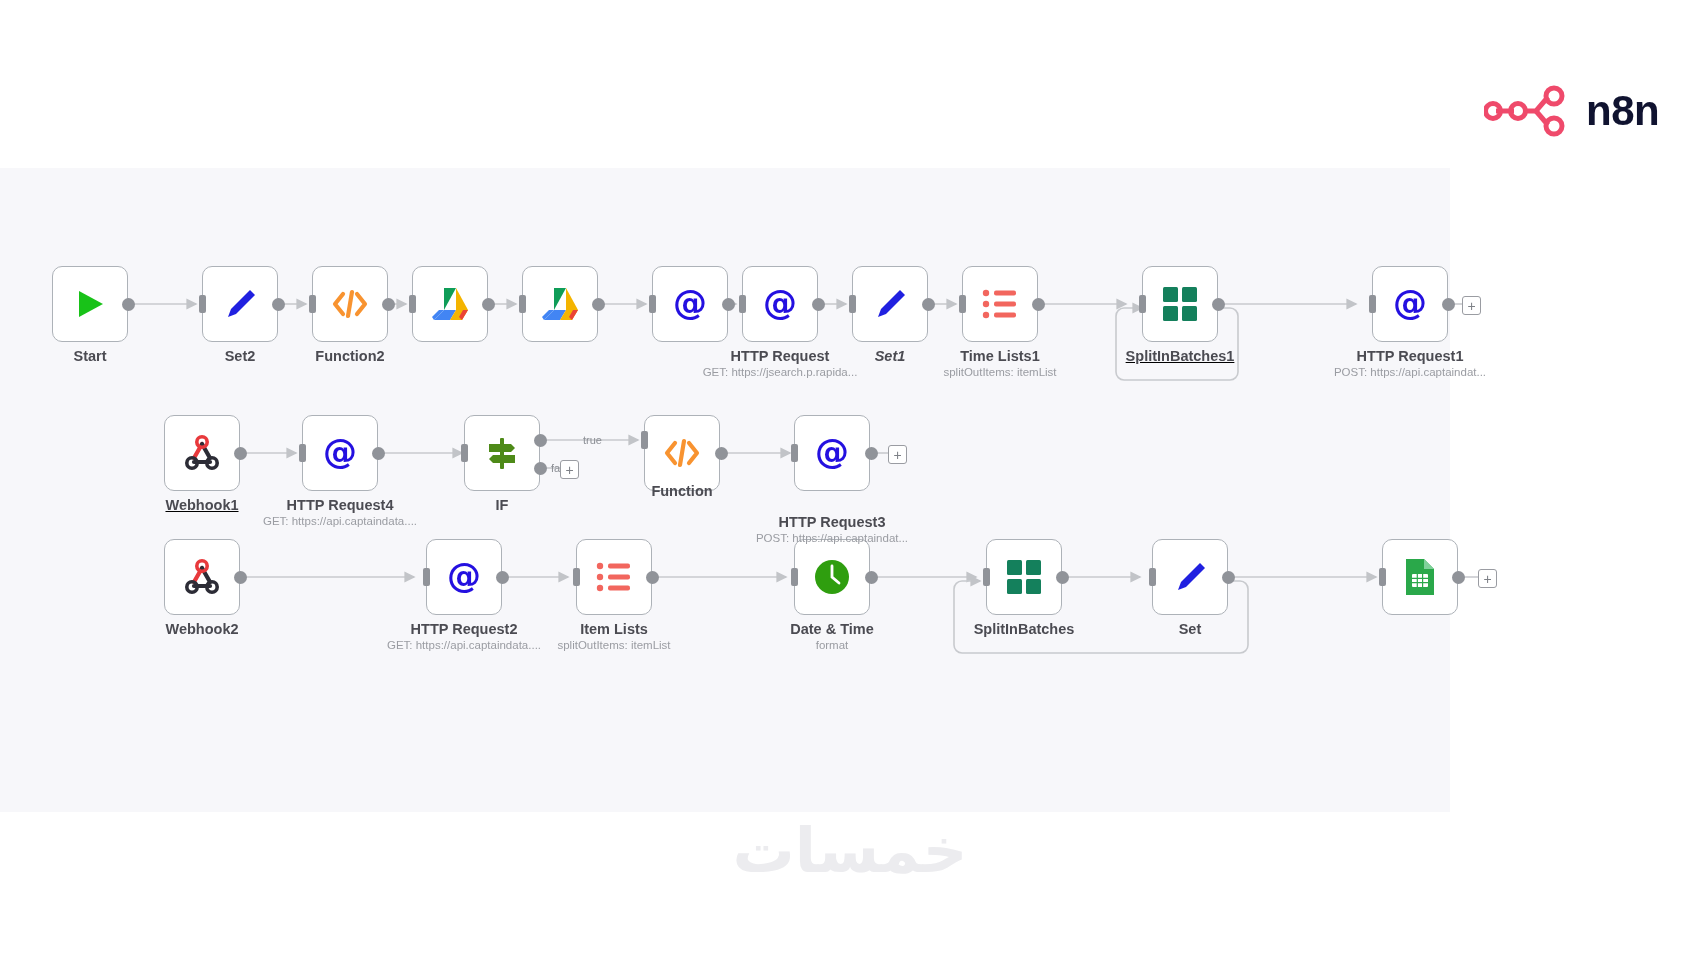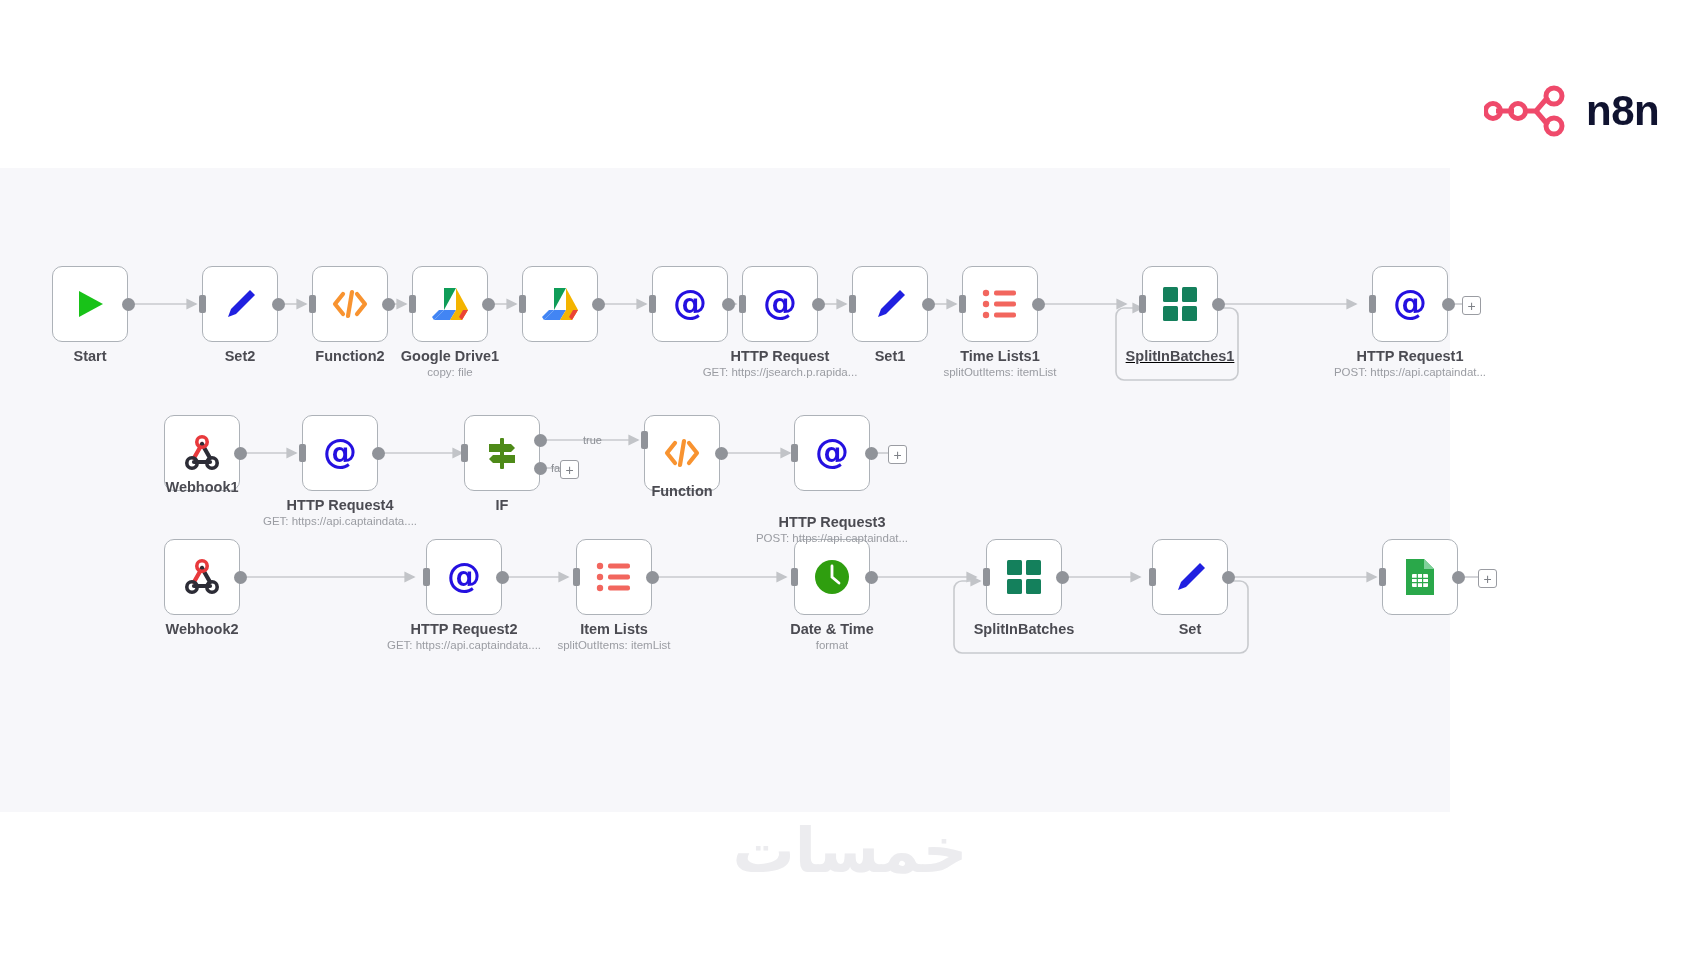--- a/index.html
+++ b/index.html
@@ -262,24 +262,20 @@
         <path d="M26 2 L38 24 L26 24 Z" fill="#f4b400"></path>
         <path d="M14 24 L26 24 L20 34 L4 34 Z" fill="#4285f4"></path>
         <path d="M38 24 L32 34 L20 34 L26 24 Z" fill="#f4b400"></path>
         <path d="M32 34 L38 24 L33 24 L29 31 Z" fill="#ea4335"></path>
         <path d="M4 34 L14 24 L9 24 L2 31 Z" fill="#4285f4"></path>
       </svg>
     </span>
   </div>
   <div class="ep-in" style="left:409px; top:127px;"></div>
   <div class="ep-out" style="left:482px; top:130px;"></div>
-  <div class="node-caption" style="left:335px; top:180px;">
-    <div class="node-title">Google Drive1</div>
-    <div class="node-subtitle">copy: file</div>
-  </div>
 
   <div class="node" style="left:522px; top:98px;">
     <span class="node-icon">
       <svg width="40" height="36" viewBox="0 0 40 36">
         <path d="M14 2 L26 2 L14 24 Z" fill="#0f9d58"></path>
         <path d="M26 2 L38 24 L26 24 Z" fill="#f4b400"></path>
         <path d="M14 24 L26 24 L20 34 L4 34 Z" fill="#4285f4"></path>
         <path d="M38 24 L32 34 L20 34 L26 24 Z" fill="#f4b400"></path>
         <path d="M32 34 L38 24 L33 24 L29 31 Z" fill="#ea4335"></path>
         <path d="M4 34 L14 24 L9 24 L2 31 Z" fill="#4285f4"></path>
@@ -315,21 +311,21 @@
 
   <div class="node" style="left:852px; top:98px;">
     <span class="node-icon">
       <svg width="34" height="34" viewBox="0 0 34 34">
           <path d="M27 3 l5 5 -19 19 -8 3 3 -8 Z" fill="#2020e0"></path>
         </svg>
     </span>
   </div>
   <div class="ep-in" style="left:849px; top:127px;"></div>
   <div class="ep-out" style="left:922px; top:130px;"></div>
-  <div class="node-caption" style="left:775px; top:180px;">
+  <div class="node-caption" style="left:775px; top:180px;font-style:italic;">
     <div class="node-title">Set1</div>
     <div class="node-subtitle"></div>
   </div>
 
   <div class="node" style="left:962px; top:98px;">
     <span class="node-icon">
       <svg width="36" height="30" viewBox="0 0 36 30">
           <g fill="#f2665e">
             <circle cx="4" cy="4" r="3.2"></circle>
             <circle cx="4" cy="15" r="3.2"></circle>
@@ -390,21 +386,21 @@
           <path d="M20 10 L28 24" stroke="#2c2c36"></path>
           <path d="M12 28 H28" stroke="#2c2c36"></path>
         </g>
         <circle cx="20" cy="8" r="5.2" fill="none" stroke="#e8393c" stroke-width="3.6"></circle>
         <circle cx="10" cy="29" r="5.2" fill="none" stroke="#2c2c36" stroke-width="3.6"></circle>
         <circle cx="30" cy="29" r="5.2" fill="none" stroke="#2c2c36" stroke-width="3.6"></circle>
       </svg>
     </span>
   </div>
   <div class="ep-out" style="left:234px; top:279px;"></div>
-  <div class="node-caption" style="left:87px; top:311px;">
+  <div class="node-caption" style="left:87px; top:329px;text-decoration:underline;">
     <div class="node-title">Webhook1</div>
     <div class="node-subtitle"></div>
   </div>
 
   <div class="node" style="left:302px; top:247px;">
     <span class="node-icon">
       <svg width="42" height="42" viewBox="0 0 42 42">
           <text x="21" y="31" text-anchor="middle" font-family="DejaVu Sans, sans-serif" font-size="34" font-weight="700" fill="#2410e0">@</text>
         </svg>
     </span>

